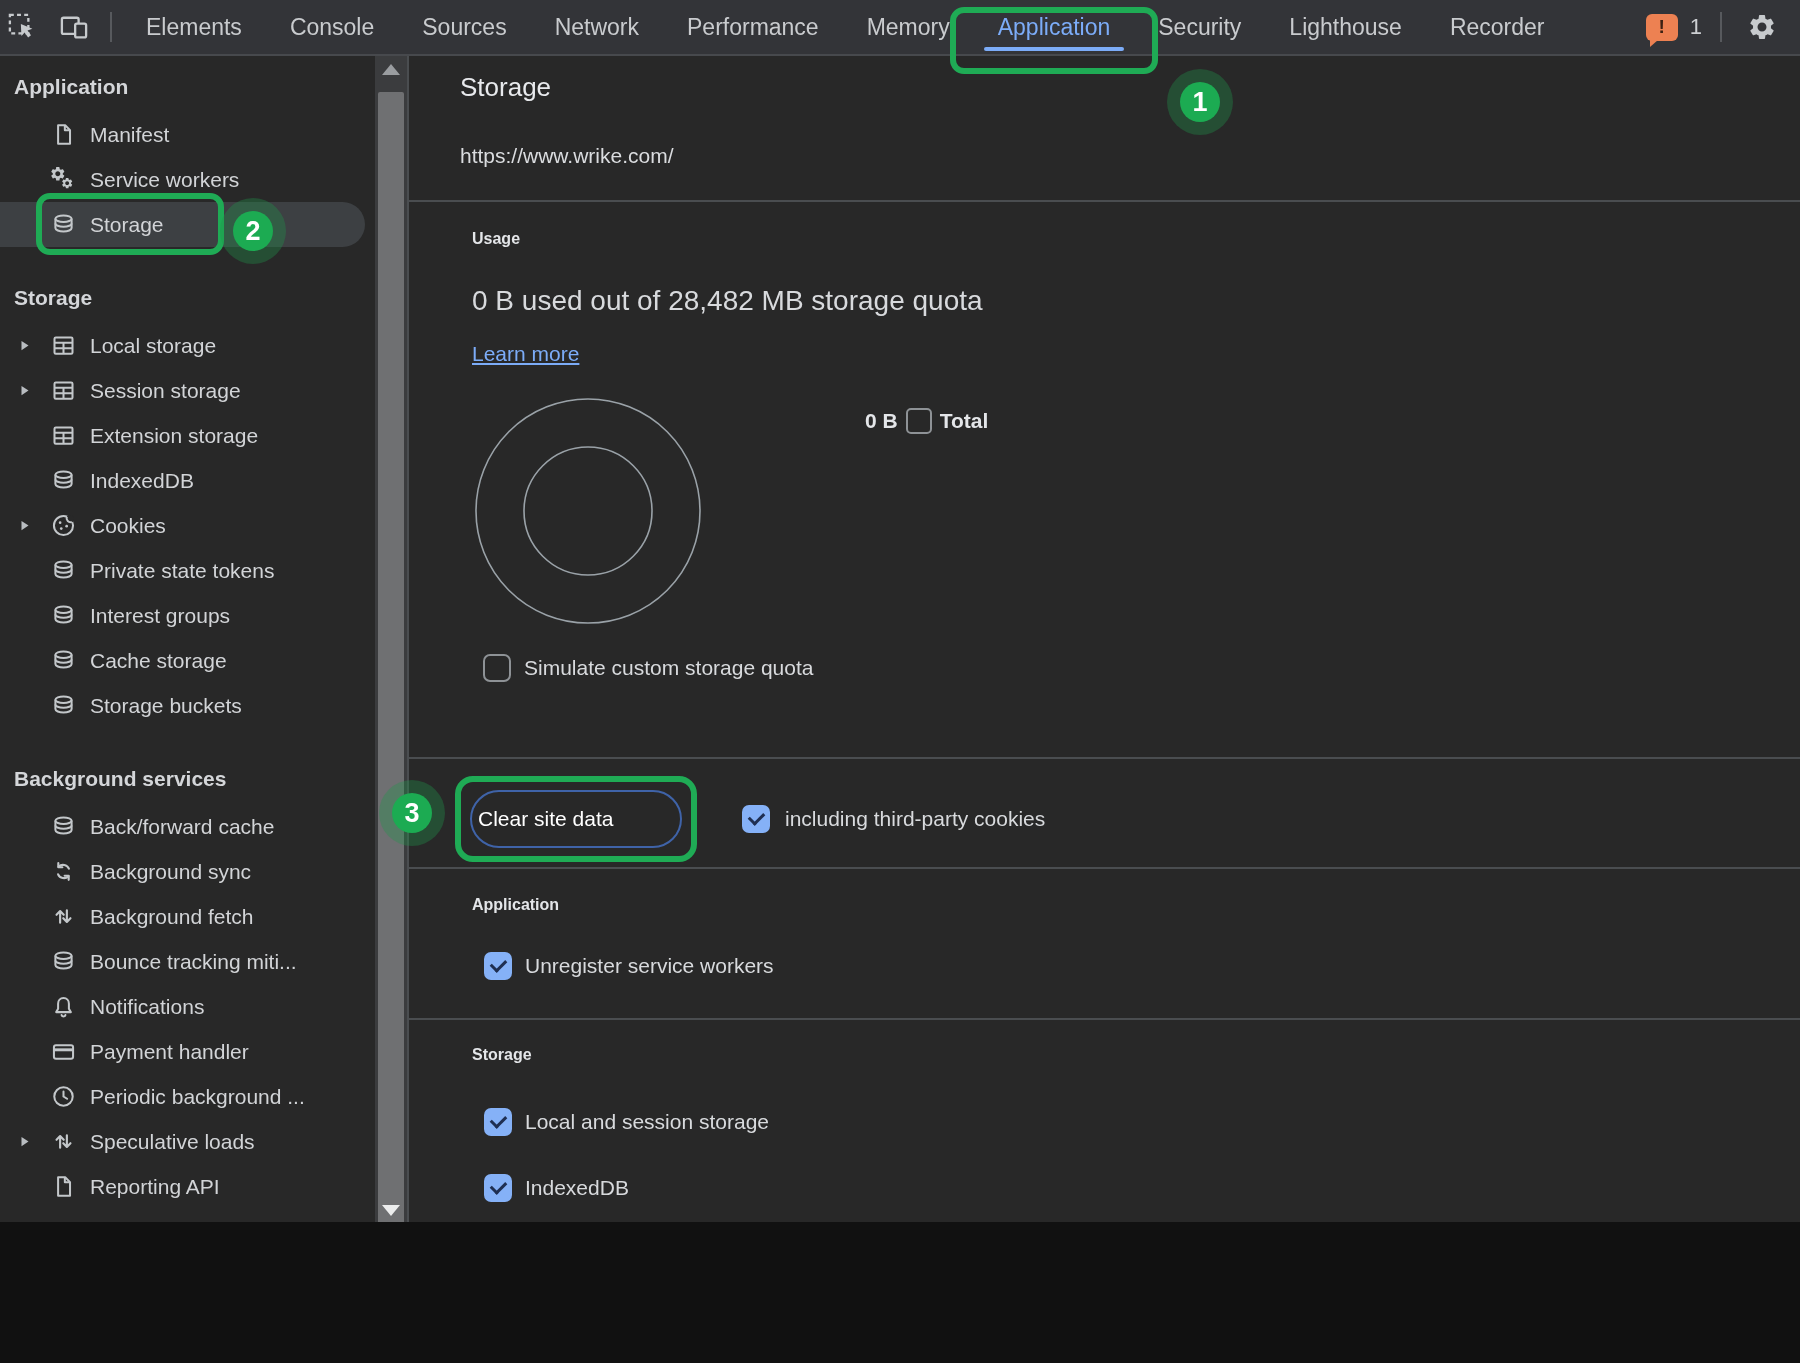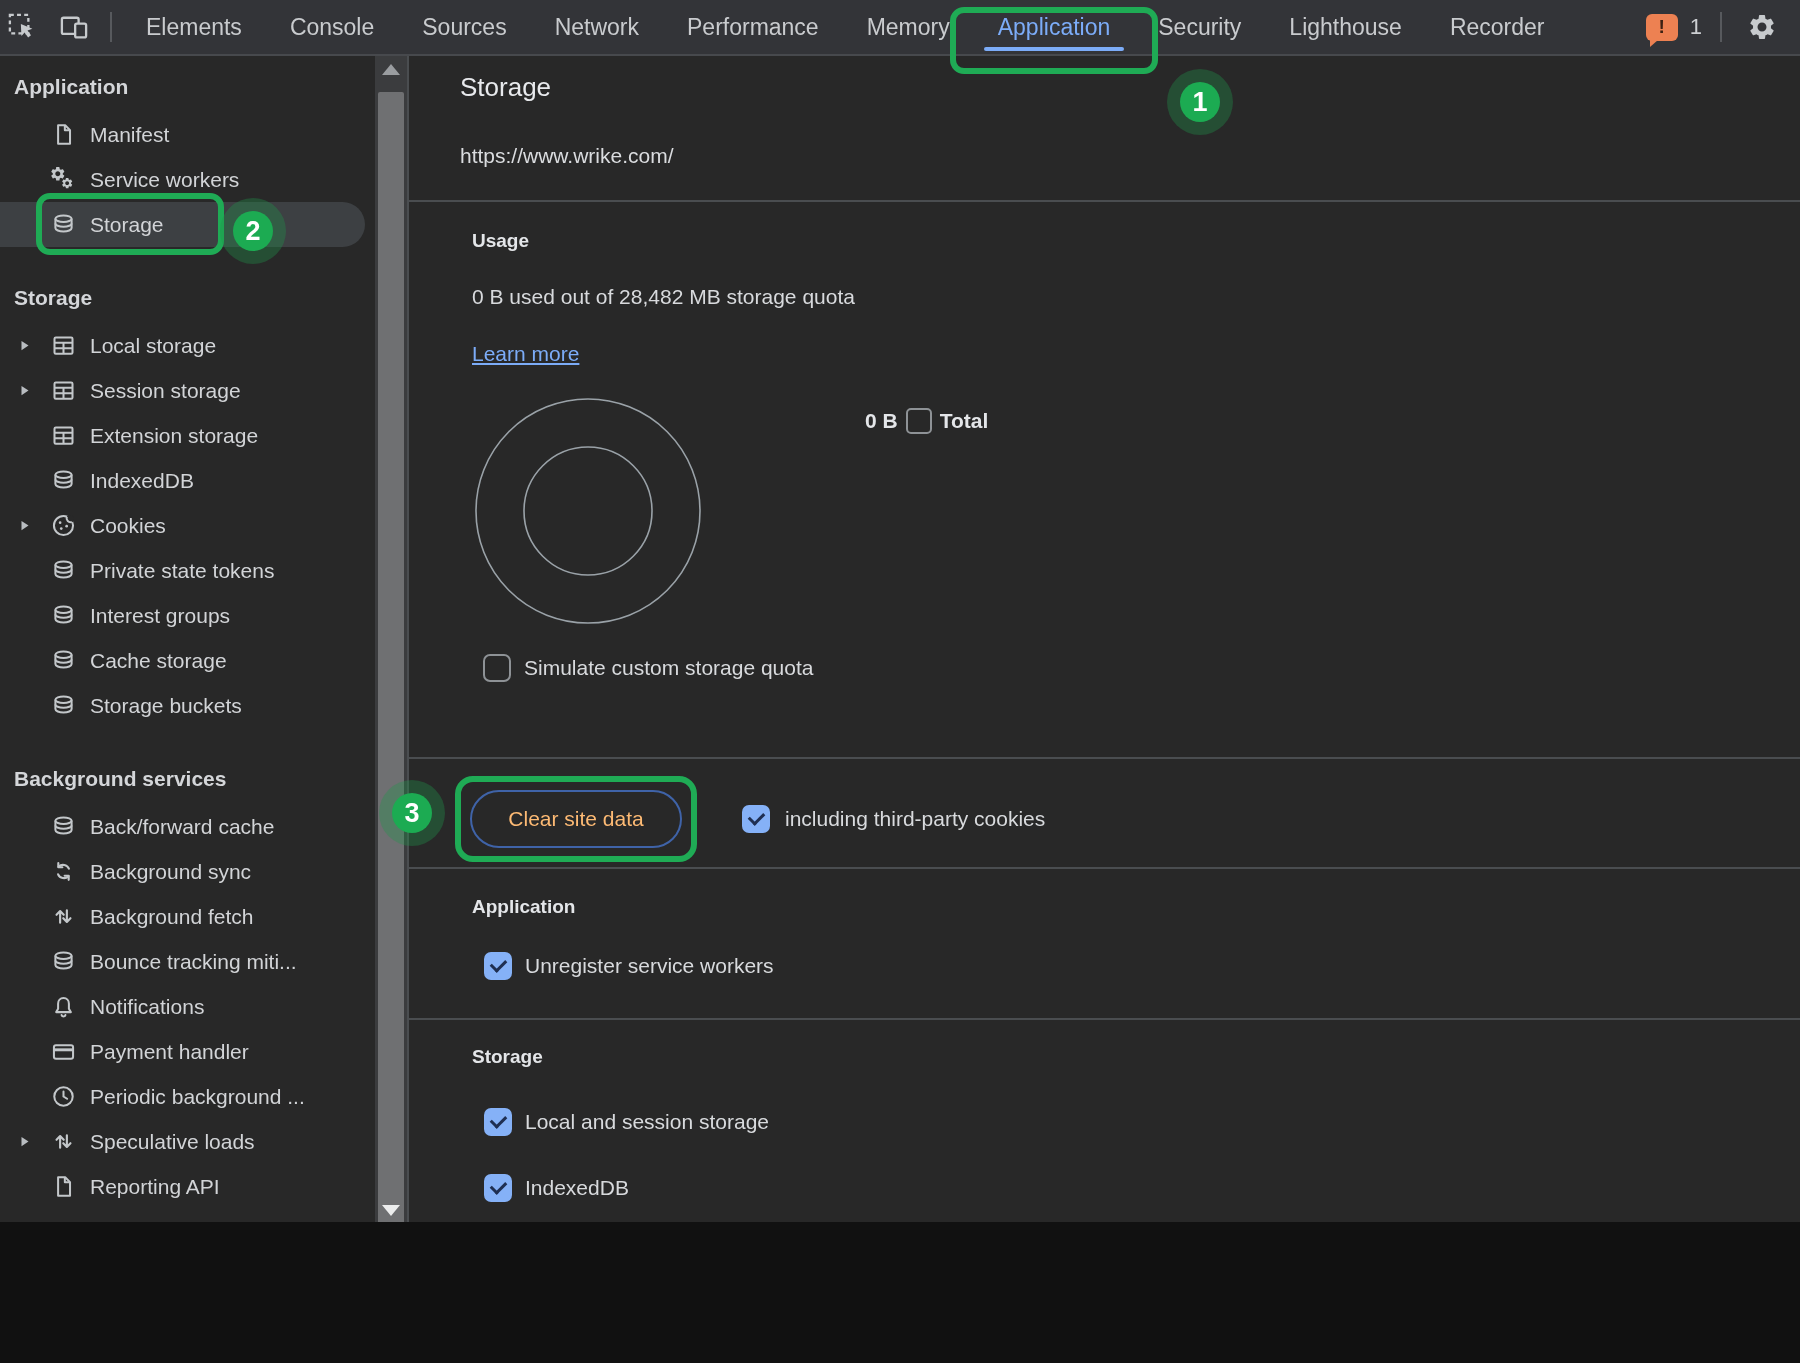--- a/index.html
+++ b/index.html
@@ -38,36 +38,36 @@
   
   .scrollbar{position:absolute;left:375px;top:54px;bottom:0;width:32px;background:#3b3c3e;}
   .sb-up{position:absolute;top:10px;left:7px;width:0;height:0;border-left:9px solid transparent;border-right:9px solid transparent;border-bottom:11px solid #9a9da0;}
   .sb-thumb{position:absolute;left:3px;right:3px;top:38px;height:1215px;background:#6f7072;border-radius:2px;}
   .sb-down{position:absolute;bottom:6px;left:7px;width:0;height:0;border-left:9px solid transparent;border-right:9px solid transparent;border-top:11px solid #eceded;}
   
   .content{position:absolute;left:407px;top:54px;right:0;bottom:0;border-left:2px solid #4a4d50;background:#282828;}
   .divider{position:absolute;left:0;right:0;height:2px;background:#4a4d50;}
   .c-title{position:absolute;left:51px;top:18px;font-size:26px;color:#e8eaed;}
   .c-url{position:absolute;left:51px;top:90px;font-size:21px;color:#dadcdf;}
-  .sec-heading{position:absolute;left:63px;font-size:19px;font-weight:bold;color:#e4e6e9;}
-  .body-text{position:absolute;left:63px;font-size:21px;color:#d8dadd;}
+  .sec-heading{position:absolute;left:63px;font-size:16px;font-weight:bold;color:#e4e6e9;}
+  .body-text{position:absolute;left:63px;font-size:28px;color:#d8dadd;}
   .link{position:absolute;left:63px;font-size:21px;color:#7cacf8;text-decoration:underline;}
   .donut{position:absolute;left:64px;top:342px;}
   .legend{position:absolute;left:456px;top:354px;display:flex;align-items:center;gap:8px;}
   .legend .val,.legend .lab{font-size:21px;font-weight:bold;color:#e4e6e9;}
   .cb{width:28px;height:28px;border-radius:7px;box-sizing:border-box;flex:0 0 auto;position:relative;}
   .cb.unchecked{border:2.5px solid #8e9296;background:transparent;}
   .cb.small{width:26px;height:26px;border-radius:5px;}
   .cb.checked{background:#85b1f7;}
   .cb.checked:after{content:"";position:absolute;left:7px;top:7px;width:12px;height:7px;
                     border-left:3.5px solid #1f2f52;border-bottom:3.5px solid #1f2f52;transform:rotate(-45deg);}
   .cb-row{position:absolute;display:flex;align-items:center;gap:13px;font-size:21px;color:#d8dadd;}
   .clear-row{position:absolute;left:61px;top:736px;display:flex;align-items:center;}
   .clear-btn{position:relative;width:212px;height:58px;border:2px solid #3f63a8;border-radius:29px;
-             background:transparent;color:#fdba74;font-size:21px;font-family:inherit;display:flex;align-items:center;justify-content:center;}
+             background:transparent;color:#ffffff;font-size:21px;font-family:inherit;display:flex;align-items:center;}
   .clear-annotation{position:absolute;left:-17px;right:-17px;top:-16px;bottom:-16px;border:6px solid #1fab55;border-radius:18px;pointer-events:none;}
   
   .step-circle{position:absolute;width:40px;height:40px;border-radius:50%;background:#1cab52;
                box-shadow:0 0 0 13px rgba(32,150,75,.35);display:flex;align-items:center;justify-content:center;
                color:#fff;font-size:27px;font-weight:bold;z-index:40;}
   svg.def{position:absolute;width:0;height:0;}
 </style>
 </head>
 <body>
 

